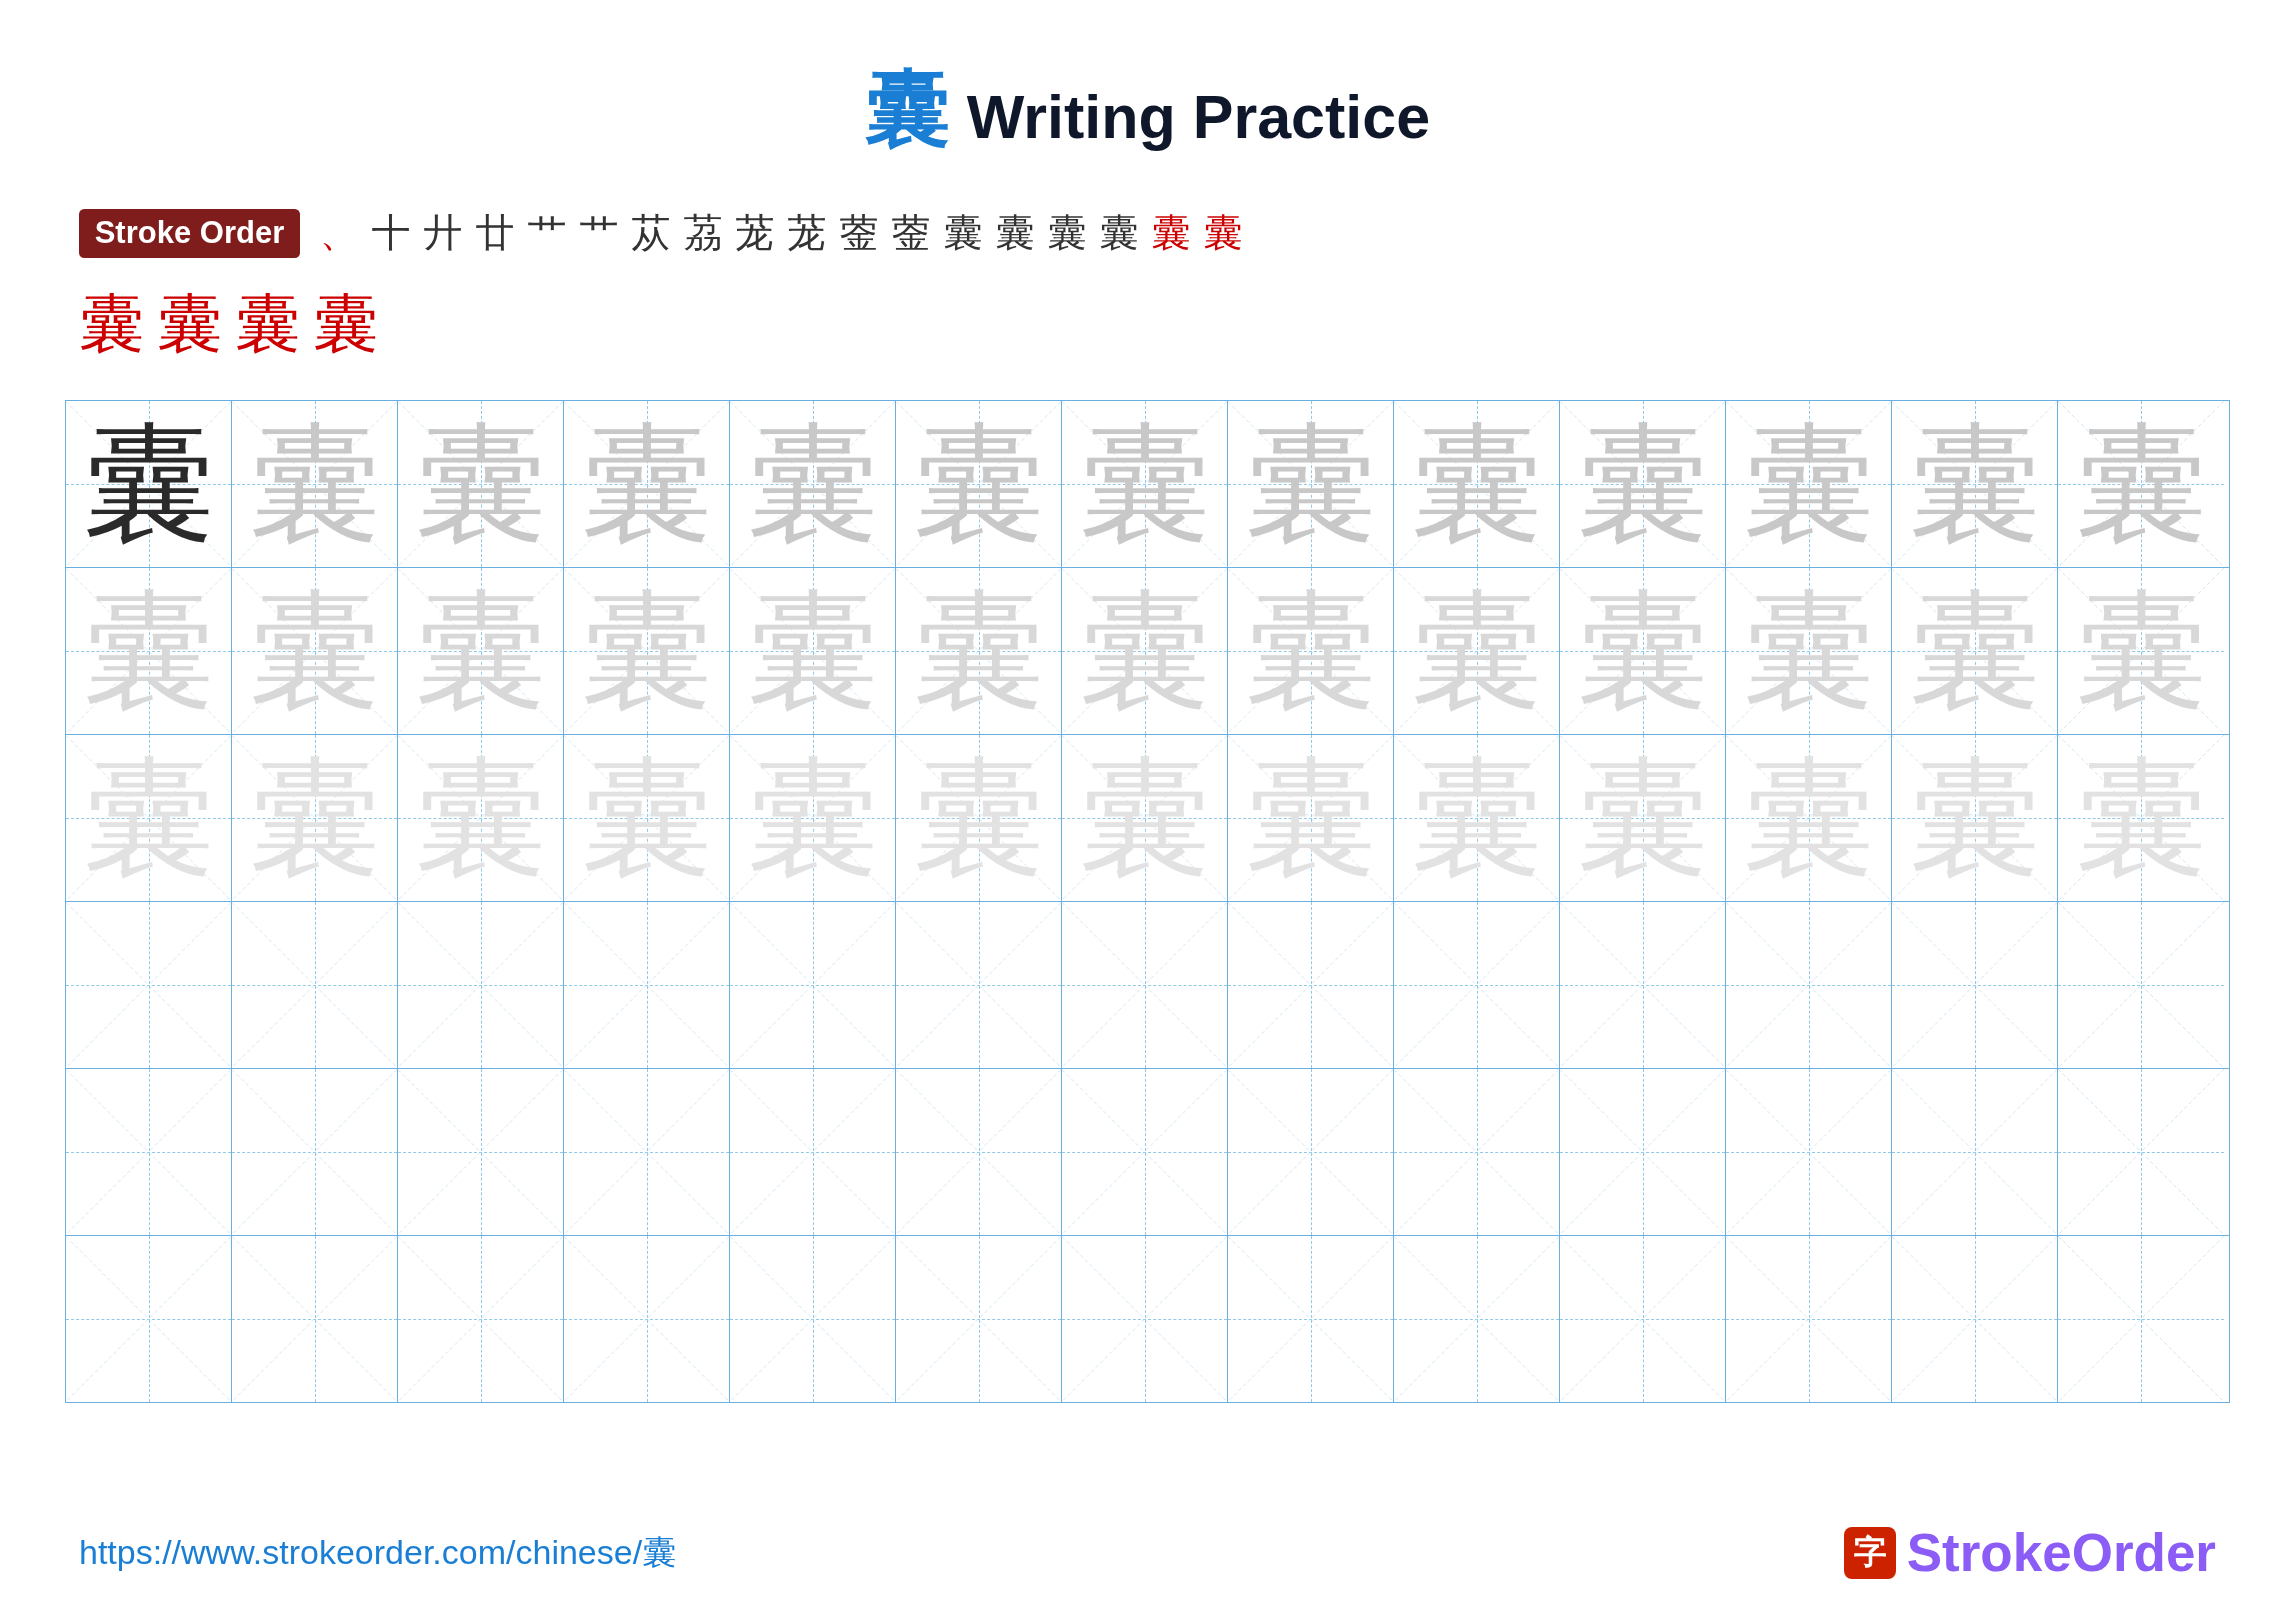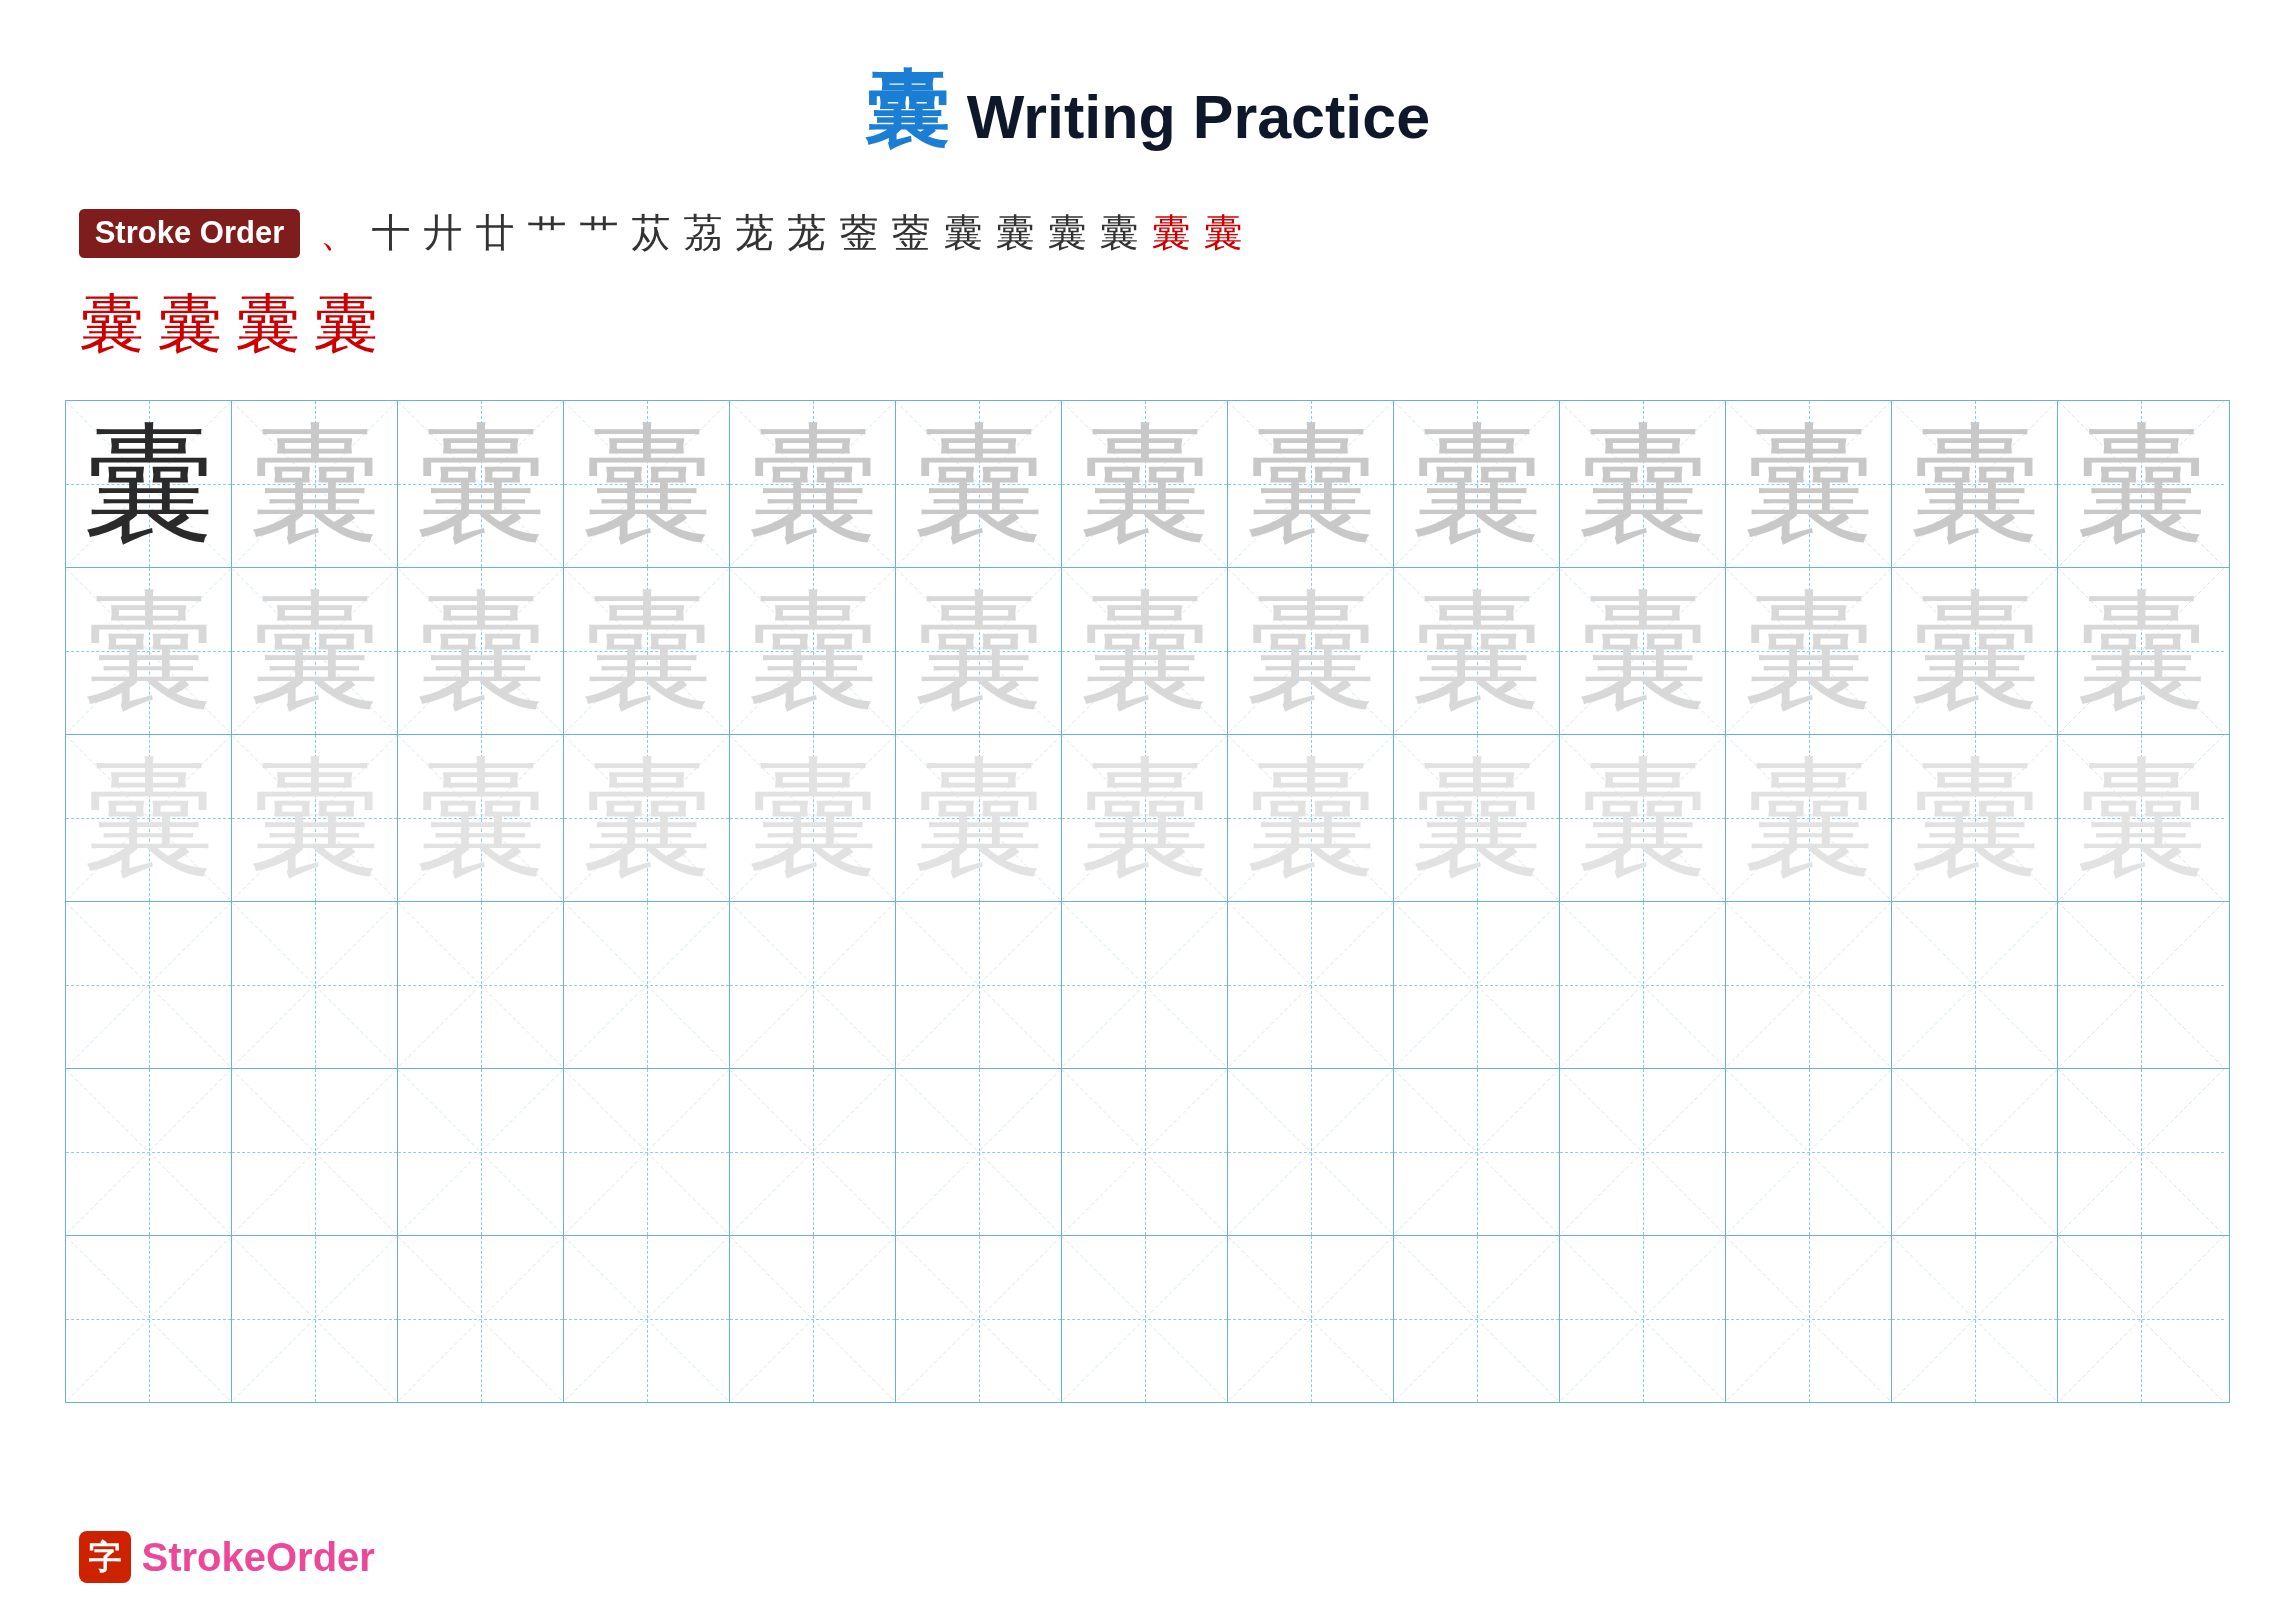--- a/index.html
+++ b/index.html
@@ -181,23 +181,23 @@
       border-radius: 7.9px;
       display: flex;
       align-items: center;
       justify-content: center;
       color: white;
       font-size: 33px;
       font-weight: bold;
     }
     .footer-brand-text {
       font-family: Arial, sans-serif;
-      font-size: 40px;
+      font-size: 53px;
       font-weight: bold;
-      color: #ec4899;
+      color: #8b5cf6;
     }
   </style>
 </head>
 <body>
 
 <div class="title-section">
   <span class="title-char">囊</span><span class="title-text"> Writing Practice</span>
 </div>
 
 <div class="stroke-order-section">
@@ -754,18 +754,19 @@
         <svg class="cell-diag" viewBox="0 0 254 254" xmlns="http://www.w3.org/2000/svg">
           <line x1="0" y1="0" x2="254" y2="254" stroke="#b8d8f0" stroke-width="1" stroke-dasharray="6,4"></line>
           <line x1="254" y1="0" x2="0" y2="254" stroke="#b8d8f0" stroke-width="1" stroke-dasharray="6,4"></line>
         </svg>
       </div>
   </div>
 
 </div>
 
 <div class="footer">
+  <span class="footer-url">https://www.strokeorder.com/chinese/囊</span>
   <div class="footer-brand">
     <div class="footer-brand-icon">字</div>
     <span class="footer-brand-text">StrokeOrder</span>
   </div>
 </div>
 
 
 </body></html>

